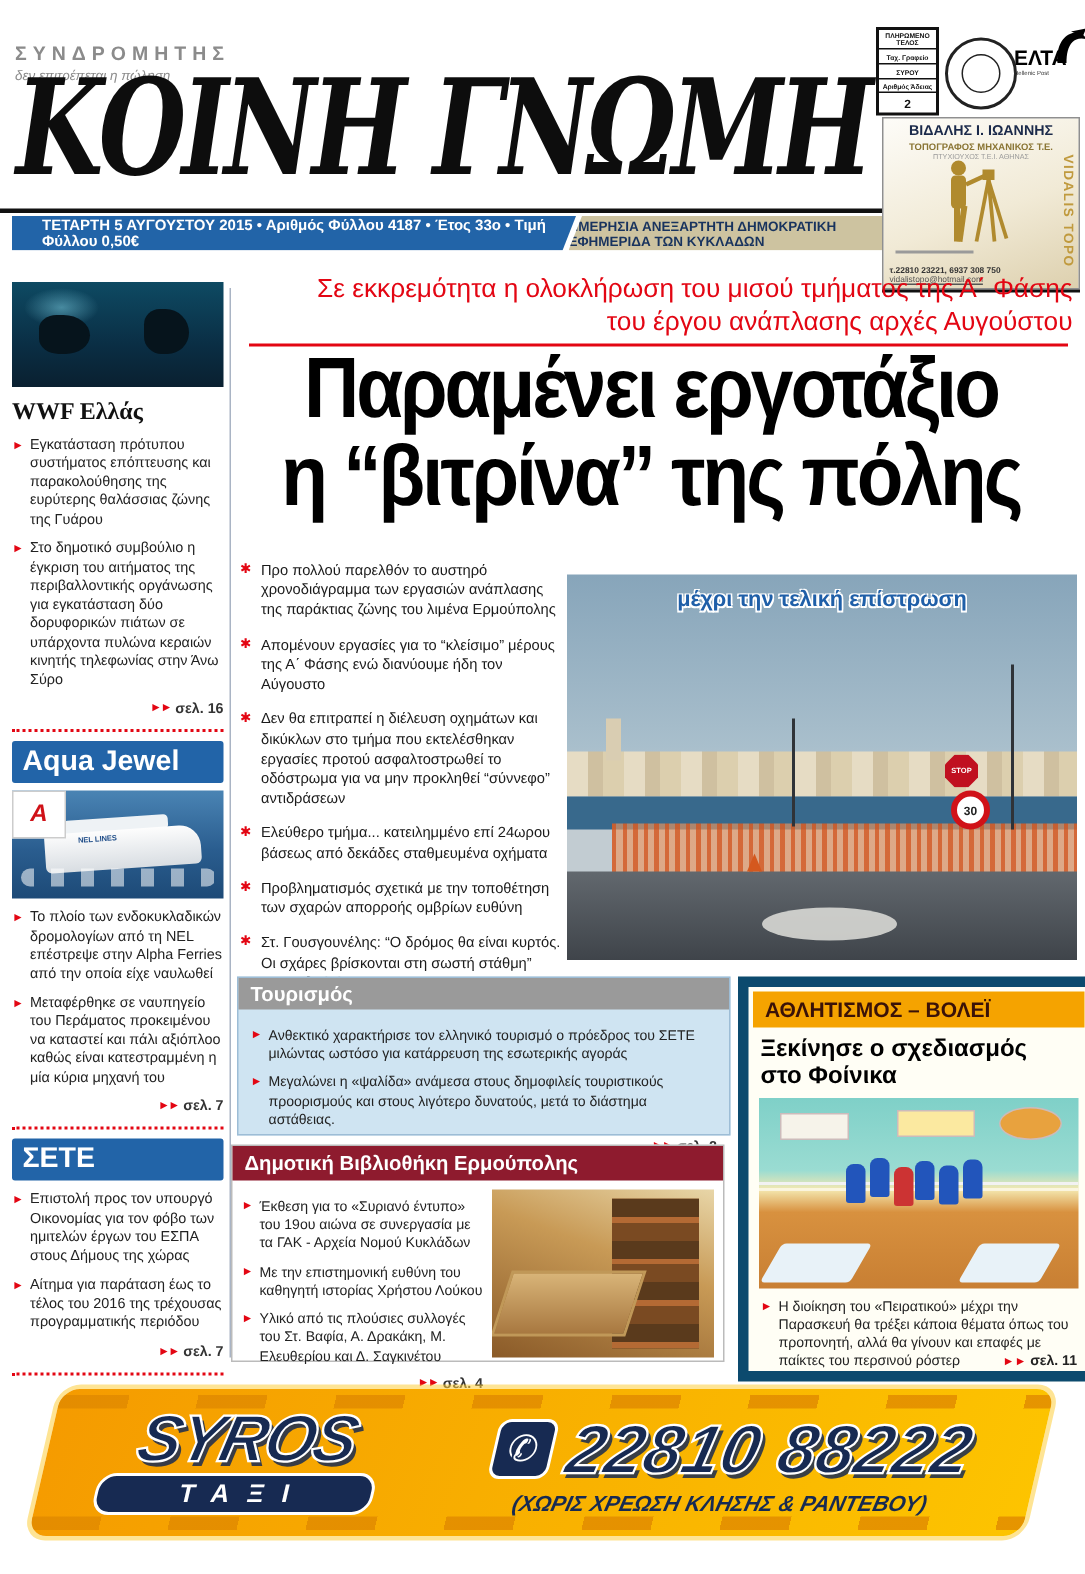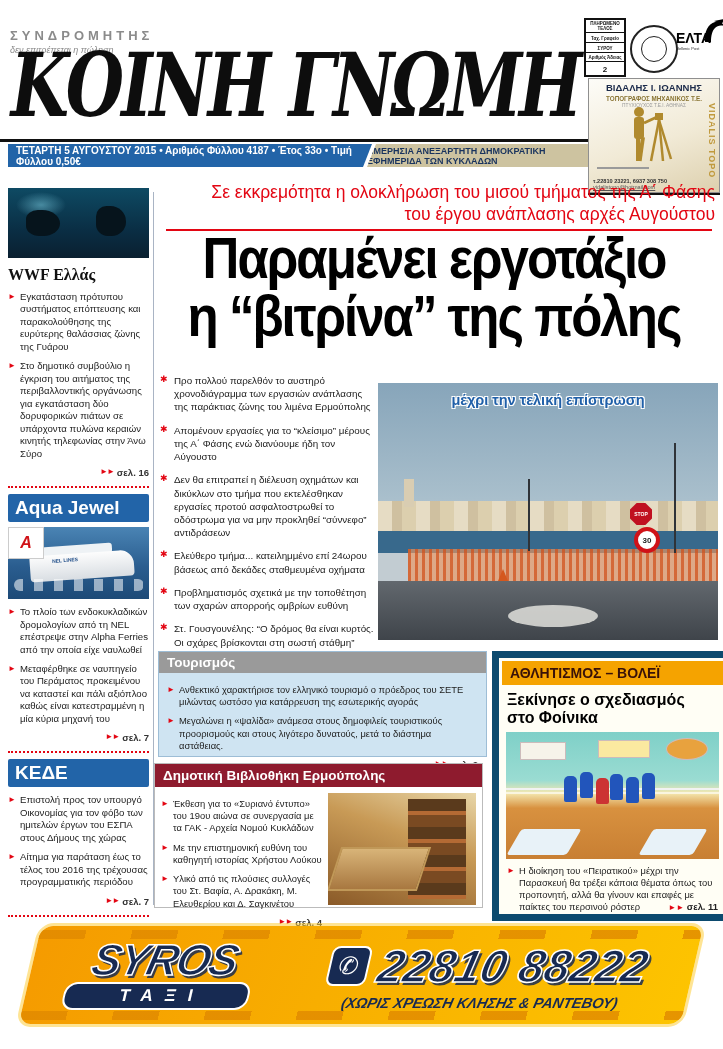--- a/index.html
+++ b/index.html
@@ -12,21 +12,21 @@
   .subscriber .big{font-size:13px;font-weight:bold;letter-spacing:4px;}
   .subscriber .small{font-size:9px;font-style:italic;margin-top:2px;}
   .mast-title{left:4px;top:44px;width:582px;height:96px;
     font-family:"DejaVu Serif","Liberation Serif",serif;
     font-weight:900;font-style:italic;font-size:67px;color:#0d0d0d;
     white-space:nowrap;letter-spacing:-3px;
     transform:scaleY(1.32);transform-origin:50% 70%;line-height:96px;text-align:center;}
   .mast-rule{left:0;top:139px;width:588px;height:3px;background:#111;}
   .datebar{left:8px;top:144px;width:580px;height:23px;display:flex;}
   .datebar .blue{flex:0 0 356px;background:#2264a8;color:#fff;font-size:10px;font-weight:bold;
-    display:flex;align-items:center;padding-left:8px;
+    display:flex;align-items:center;padding-left:20px;
     clip-path:polygon(0 0,100% 0,calc(100% - 9px) 100%,0 100%);}
   .datebar .tan{flex:1;background:#cdc3a0;color:#18335e;font-size:9px;font-weight:bold;
     display:flex;align-items:center;justify-content:center;margin-left:-5px;
     clip-path:polygon(9px 0,100% 0,100% 100%,0 100%);}
 
   
   .paidbox{left:584px;top:18px;width:38px;height:55px;border:2px solid #111;font-size:4.5px;
     text-align:center;color:#111;display:flex;flex-direction:column;justify-content:space-between;background:#fff;}
   .paidbox .r{border-bottom:1px solid #111;padding:1px 0;font-weight:bold;}
   .paidbox .r:last-child{border-bottom:none;font-size:8px;}
@@ -271,21 +271,21 @@
     <div class="blt">
       <span class="tri">►</span>
       <span>Μεταφέρθηκε σε ναυπηγείο του Περάματος προκειμένου να καταστεί και πάλι αξιόπλοο καθώς είναι κατεστραμμένη η μία κύρια μηχανή του</span>
     </div>
     <div class="pref">
       <span class="arr">►►</span>
       <span>σελ. 7</span>
     </div>
     <div class="dotsep"></div>
 
-    <div class="sb-head">ΚΕΔΕ</div>
+    <div class="sb-head">ΣΕΤΕ</div>
     <div class="blt">
       <span class="tri">►</span>
       <span>Επιστολή προς τον υπουργό Οικονομίας για τον φόβο των ημιτελών έργων του ΕΣΠΑ στους Δήμους της χώρας</span>
     </div>
     <div class="blt">
       <span class="tri">►</span>
       <span>Αίτημα για παράταση έως το τέλος του 2016 της τρέχουσας προγραμματικής περιόδου</span>
     </div>
     <div class="pref">
       <span class="arr">►►</span>

